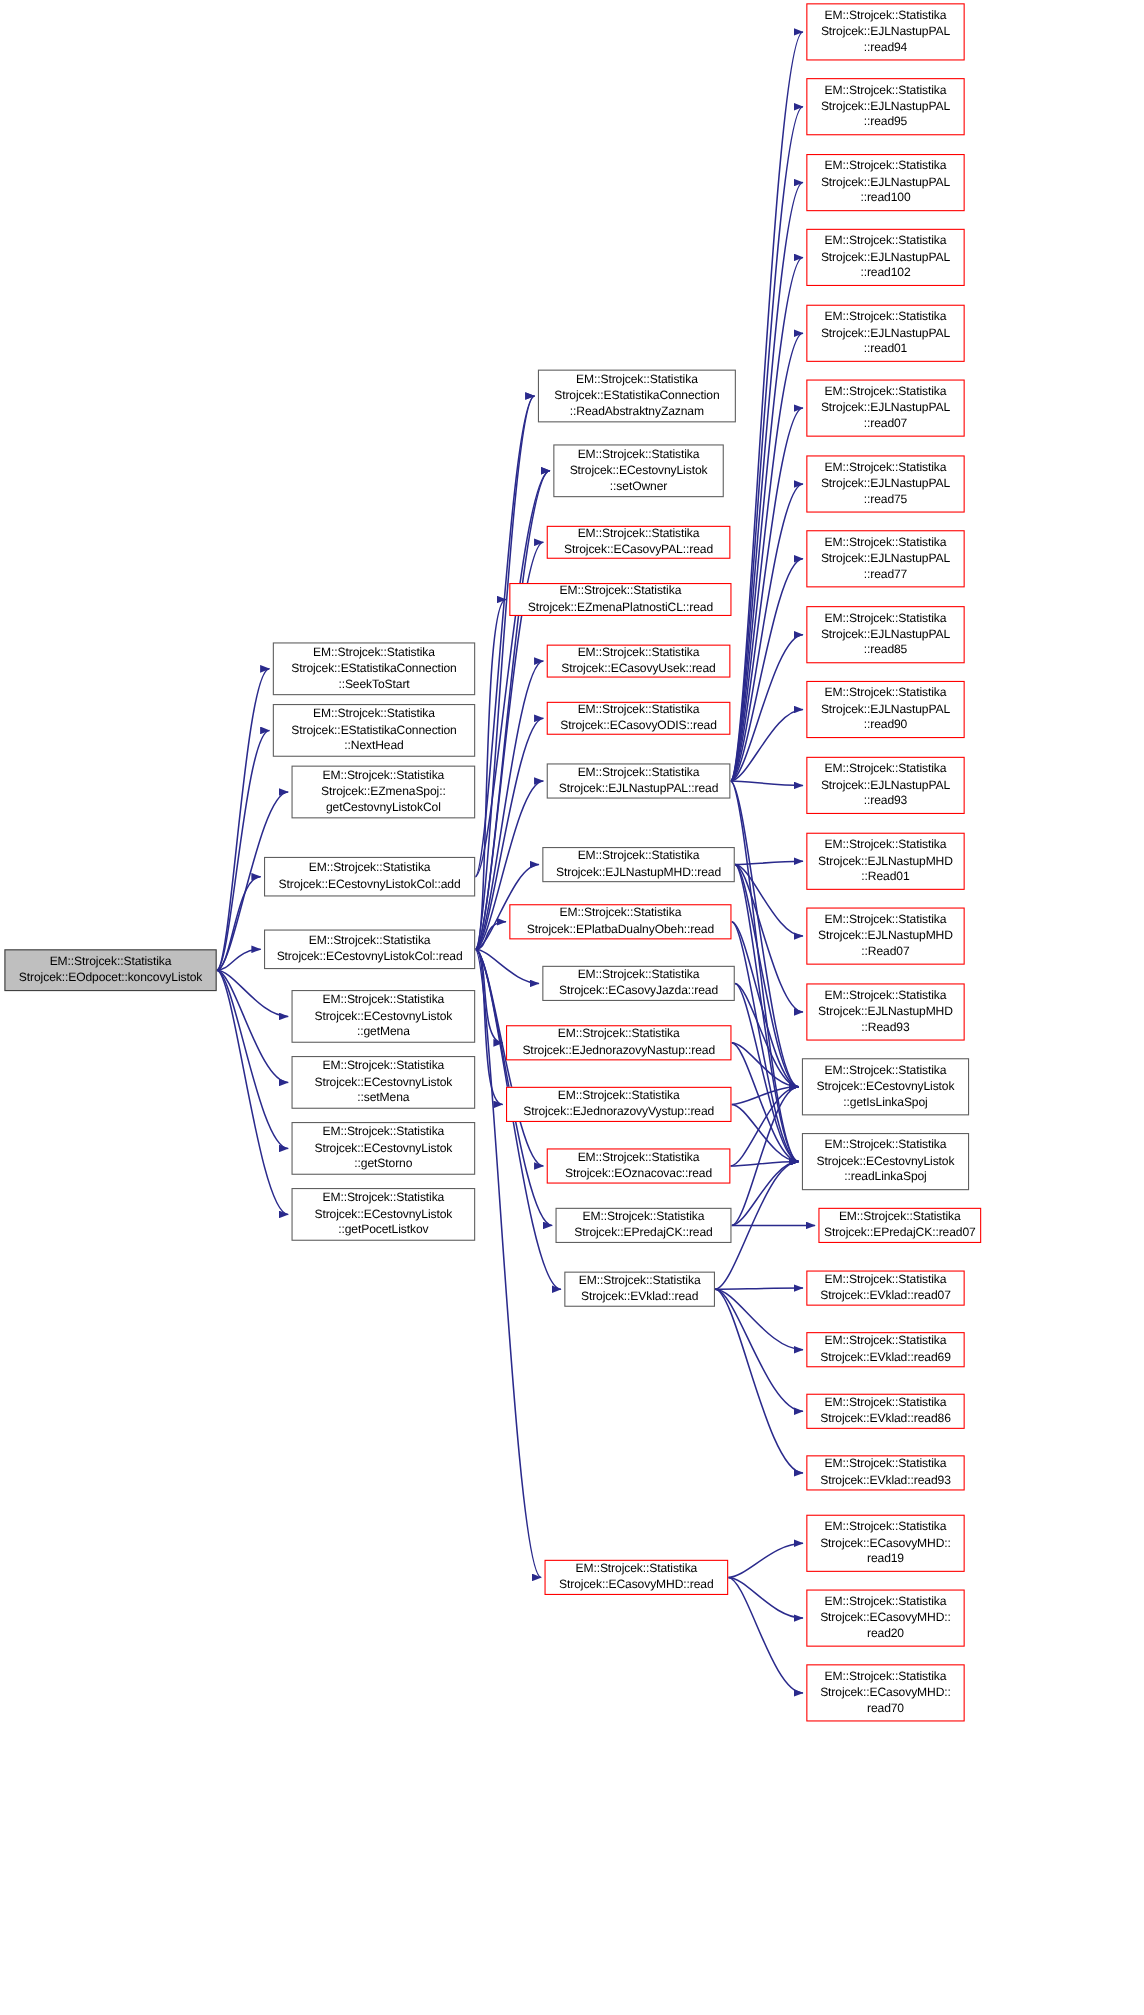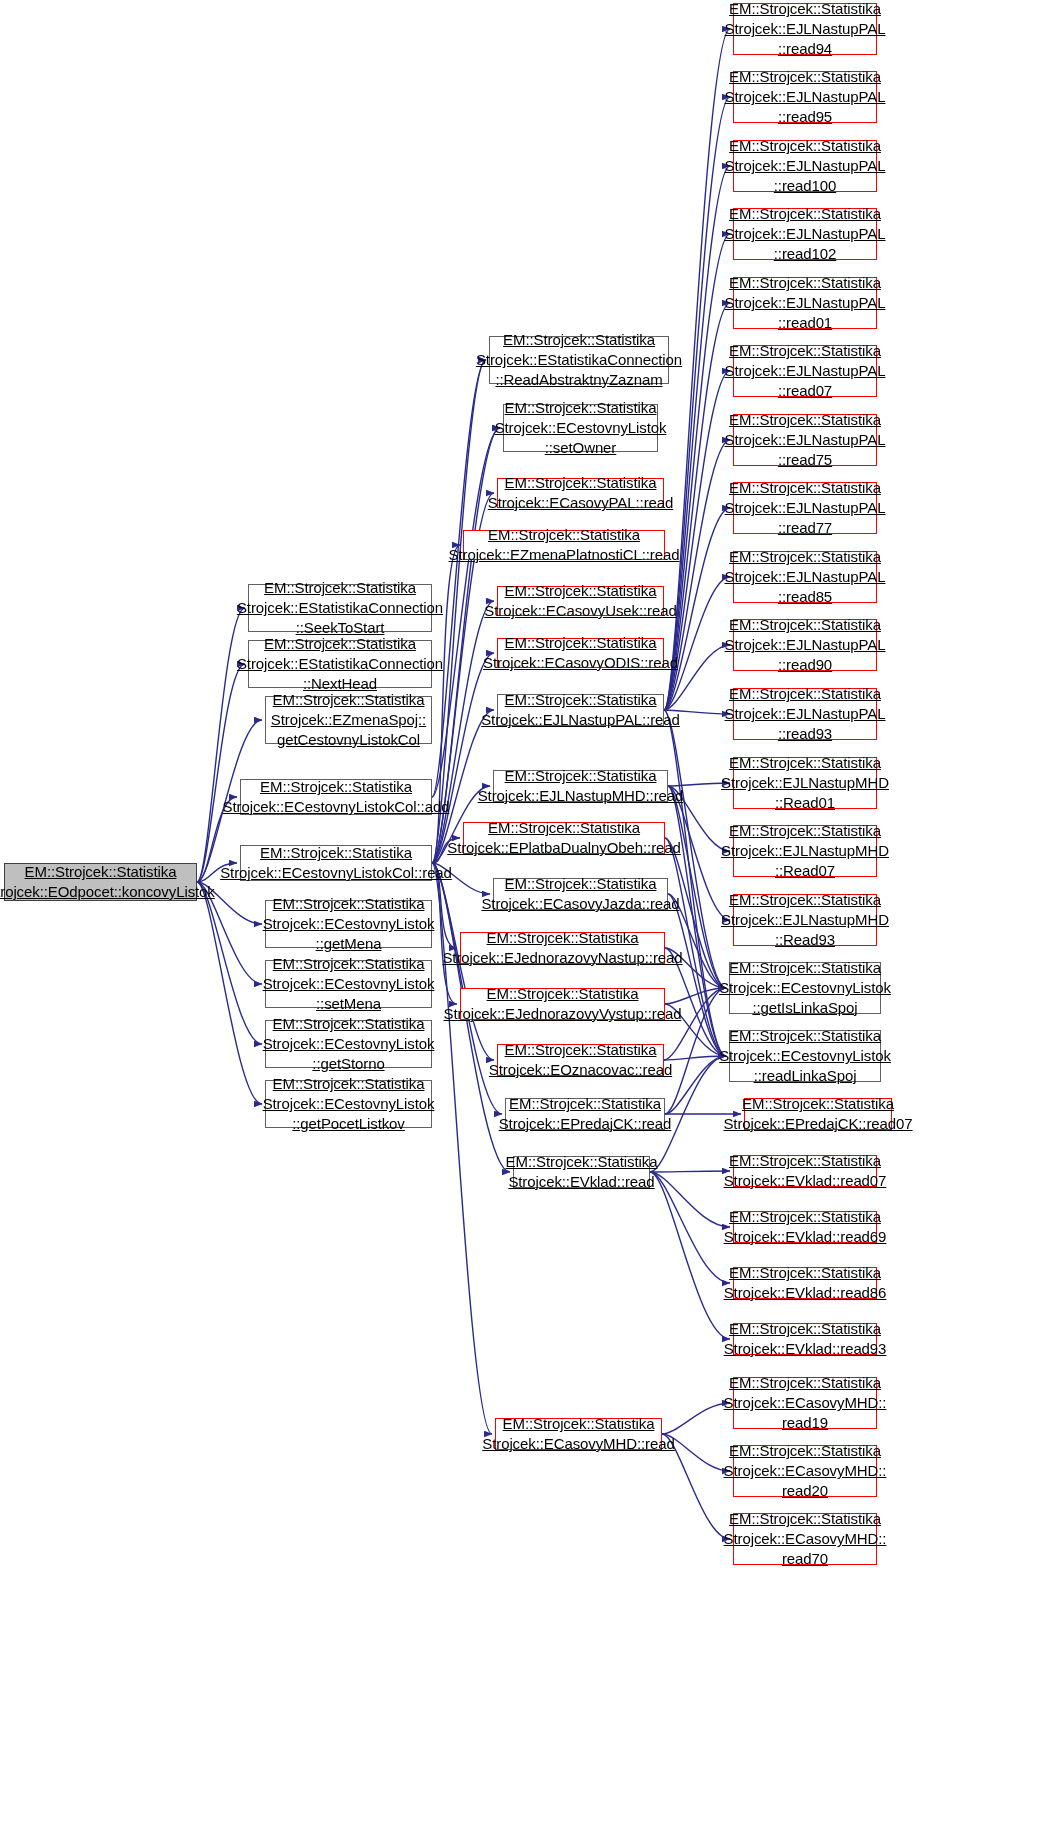--- a/index.html
+++ b/index.html
@@ -27,28 +27,27 @@
   }
   .node {
     position: absolute;
     box-sizing: border-box;
     background: #ffffff;
     border: 1px solid #808080;
     display: flex;
     align-items: center;
     justify-content: center;
     text-align: center;
-    font-size: 15px;
+    font-size: 11px;
     line-height: 1.32;
     color: #000000;
     letter-spacing: -0.1px;
     white-space: pre-line;
     padding: 1px 3px;
     z-index: 5;
-    text-decoration: underline;
   }
   .node.red {
     border: 1px solid #ff0000;
   }
   .node.root {
     background: #bfbfbf;
     border: 1px solid #404040;
   }
   .node.gray {
     border: 1px solid #606060;

